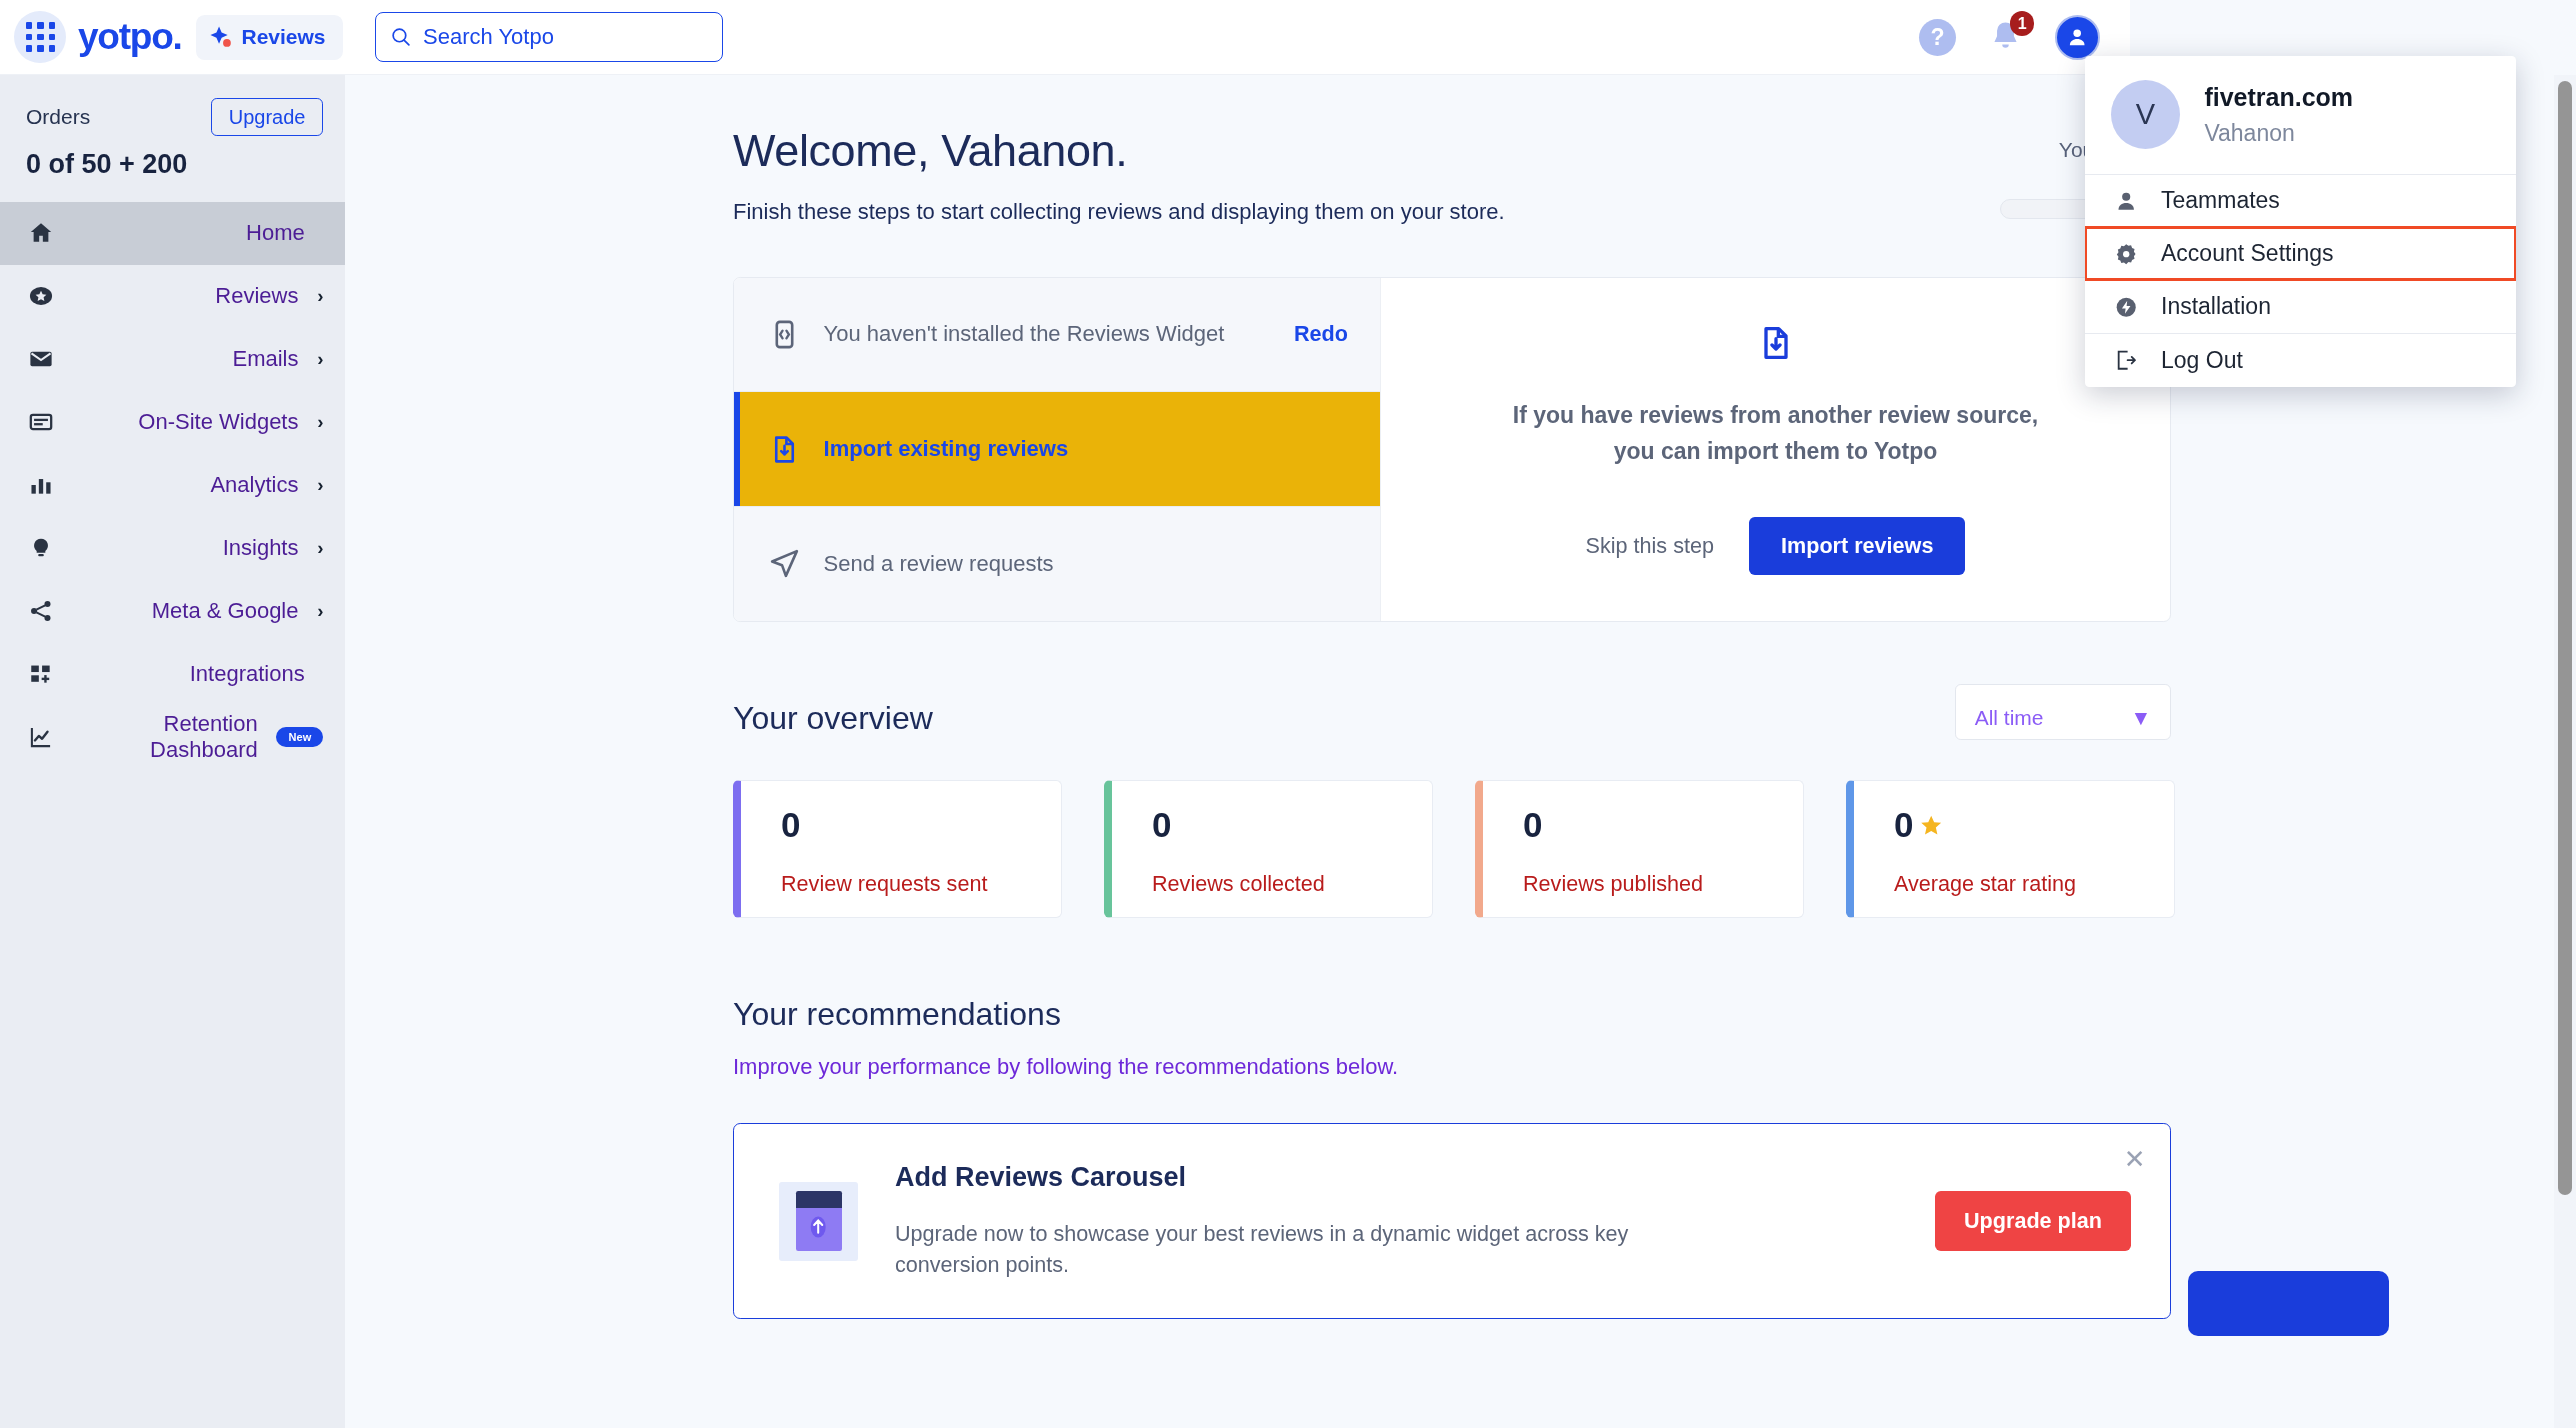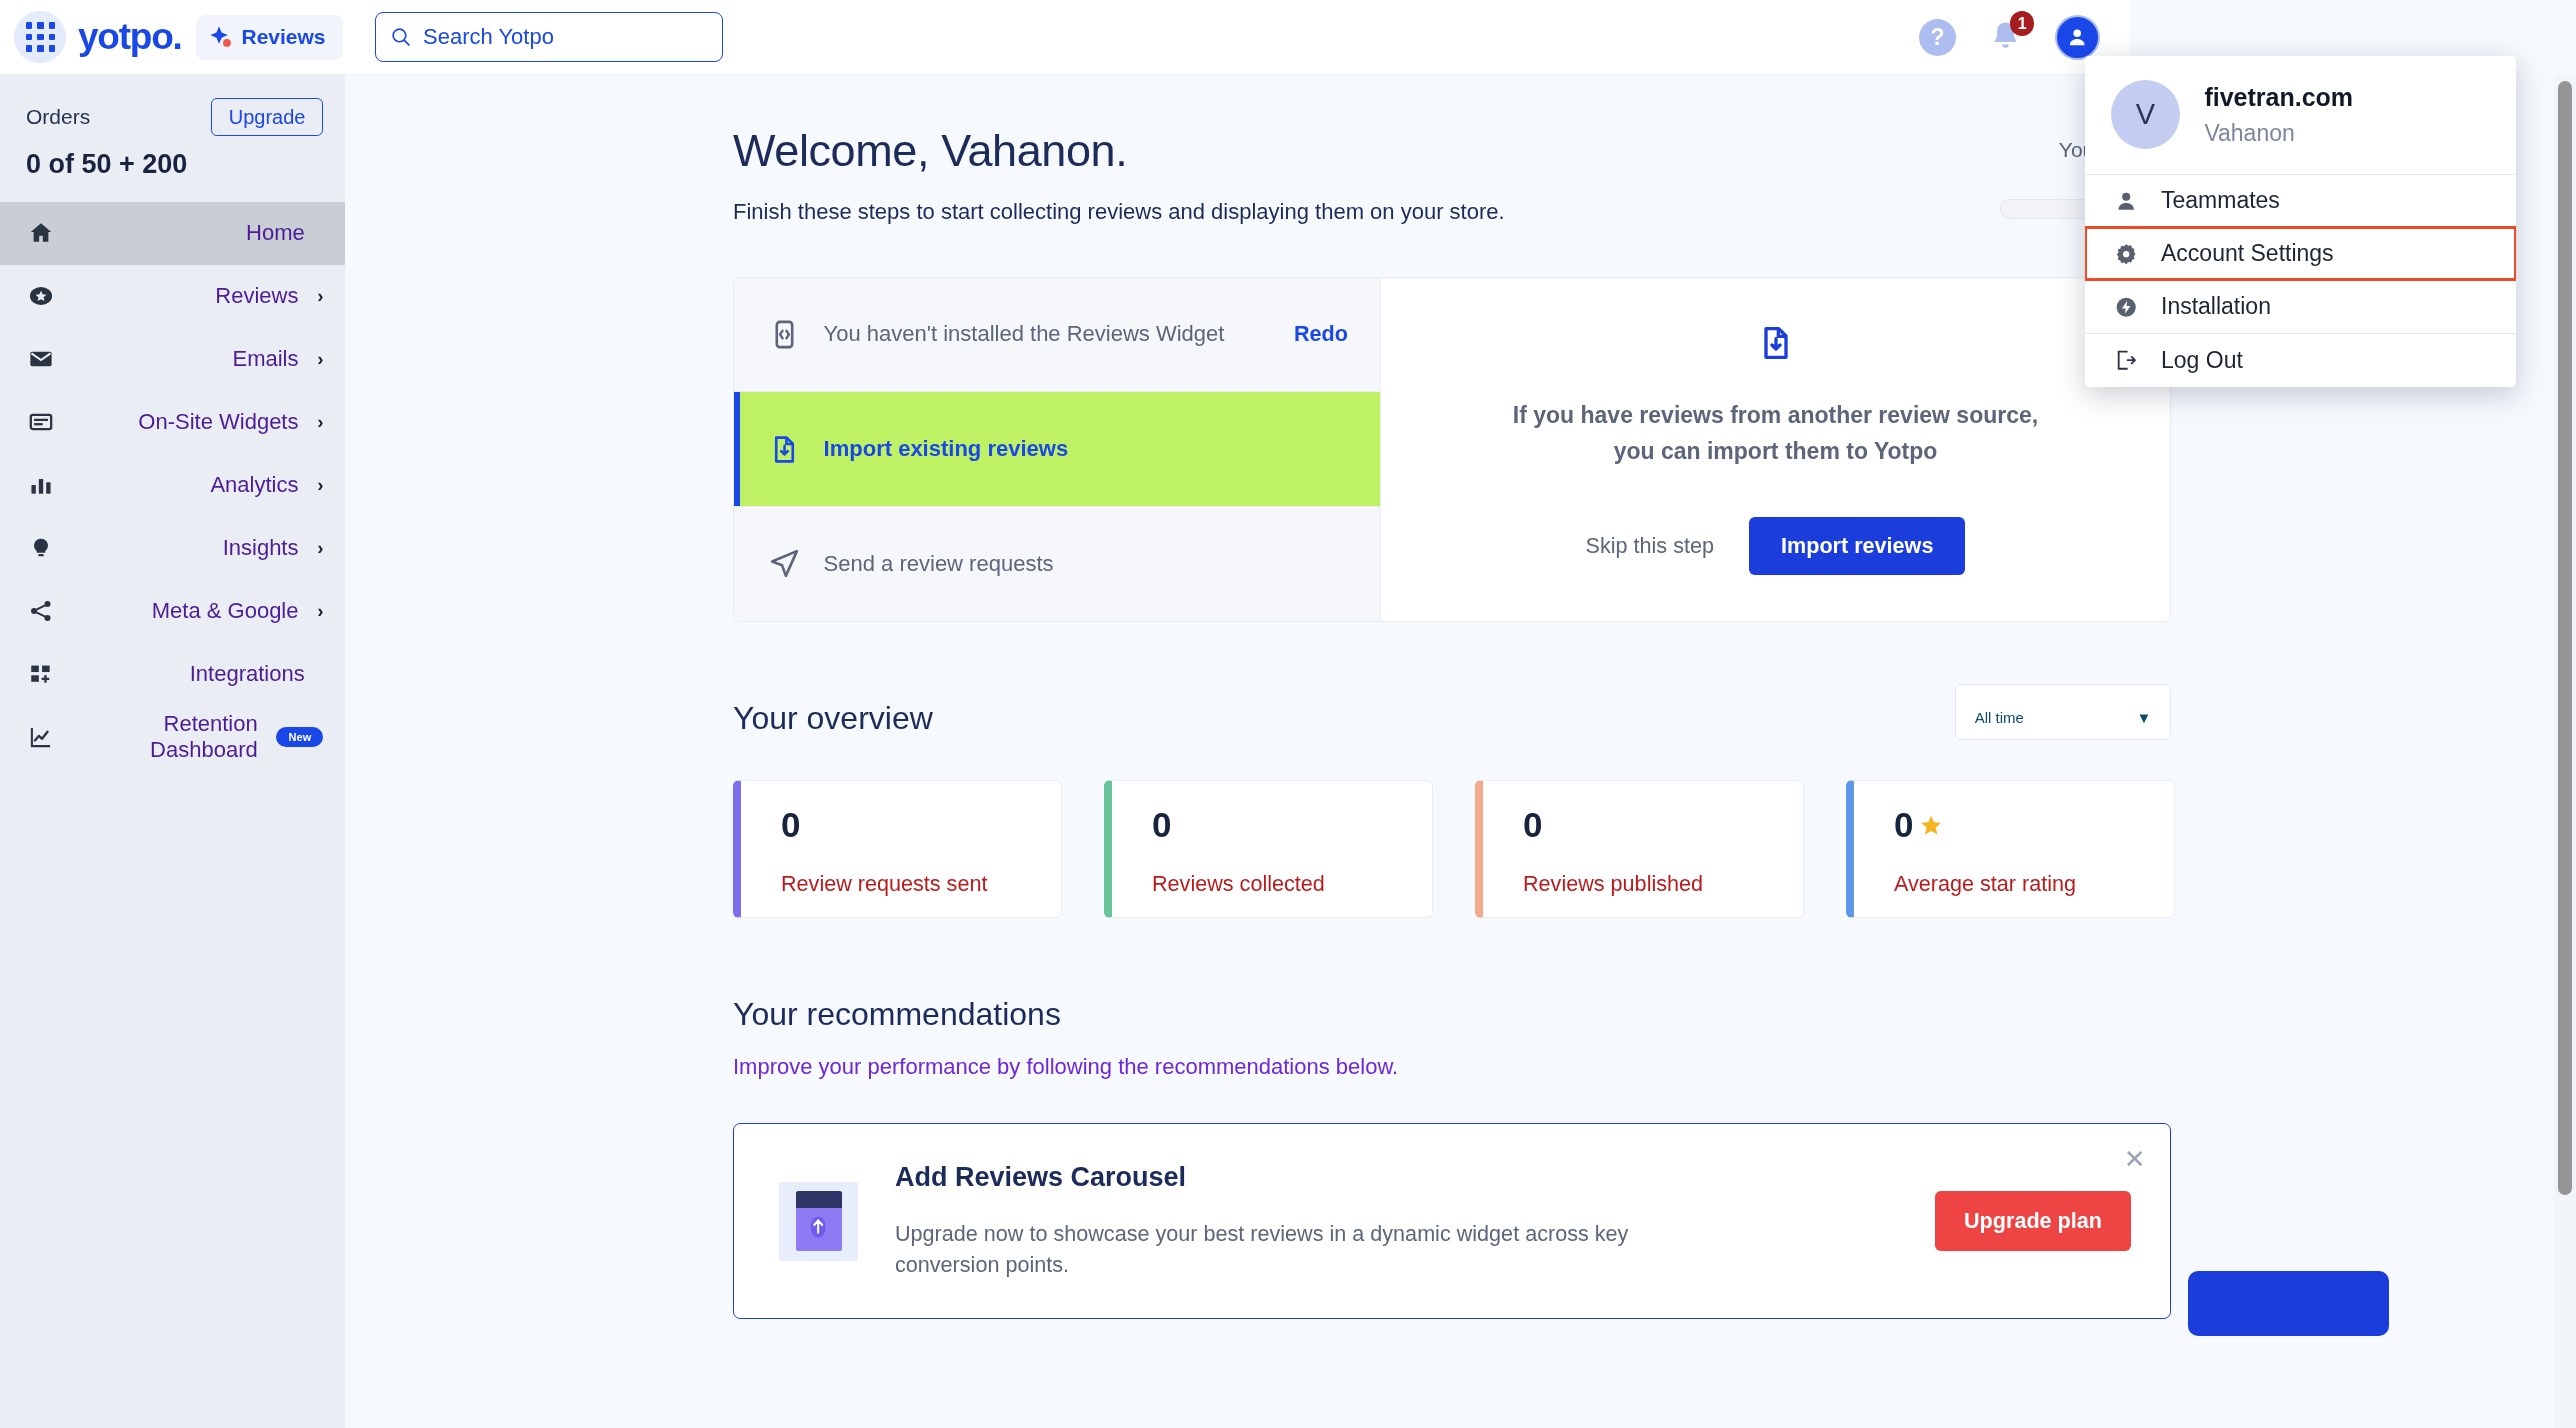--- a/index.html
+++ b/index.html
@@ -109,21 +109,21 @@
   .onboard{
     margin-top:52px;width:1438px;height:345px;background:#fff;
     border:0.7px solid #e6eaf1;border-radius:7.2px;display:flex;overflow:hidden;
   }
   .steps{width:647px;border-right:0.7px solid #eceff4;display:flex;flex-direction:column;}
   .step{
     flex:1;display:flex;align-items:center;gap:21.6px;padding:0 32px 0 32px;
     background:#f5f7fb;cursor:pointer;position:relative;
   }
   .step + .step{border-top:0.7px solid #e9edf3;}
-  .step.current{background:#bef264;}
+  .step.current{background:#eab308;}
   .step.current:before{
     content:"";position:absolute;left:0;top:0;bottom:0;width:5.8px;background:#1a47e8;
   }
   .step-icon{width:36px;height:36px;flex:none;display:flex;align-items:center;justify-content:center;}
   .step-text{font-size:22px;color:#5c6579;flex:1;}
   .step.current .step-text{color:#1a47e8;font-weight:bold;}
   .redo-link{font-size:21.6px;color:#1a47e8;font-weight:bold;cursor:pointer;}
 
   .detail{
     flex:1;display:flex;flex-direction:column;align-items:center;justify-content:center;
@@ -139,21 +139,21 @@
   }
 
   
   .sec-title{font-size:32px;color:#1c2b5a;margin-top:78px;}
   .overview-head{position:relative;width:1438px;}
   .time-select{
     position:absolute;right:0;top:-16px;width:216px;height:56px;background:#fff;
     border:0.7px solid #e3e7ee;border-radius:5.8px;display:flex;align-items:center;
     justify-content:space-between;padding:0 18.7px;cursor:pointer;
   }
-  .time-select span{font-size:15px;color:#0c4a6e;margin-top:12px;}
+  .time-select span{font-size:21px;color:#8b5cf6;margin-top:12px;}
   .caret{font-size:14.4px;color:#5d6479;}
 
   .stats{display:flex;gap:42px;margin-top:43px;}
   .stat{
     width:329px;height:138px;background:#fff;border:0.7px solid #e8ecf3;border-radius:5.8px;
     border-left-width:8.6px;border-left-style:solid;padding:24.4px 0 0 40px;
   }
   .stat-val{font-size:35px;font-weight:bold;color:#18233f;display:flex;align-items:center;gap:5.8px;}
   .stat-lbl{font-size:21.6px;color:#b91c1c;margin-top:26px;}
 

